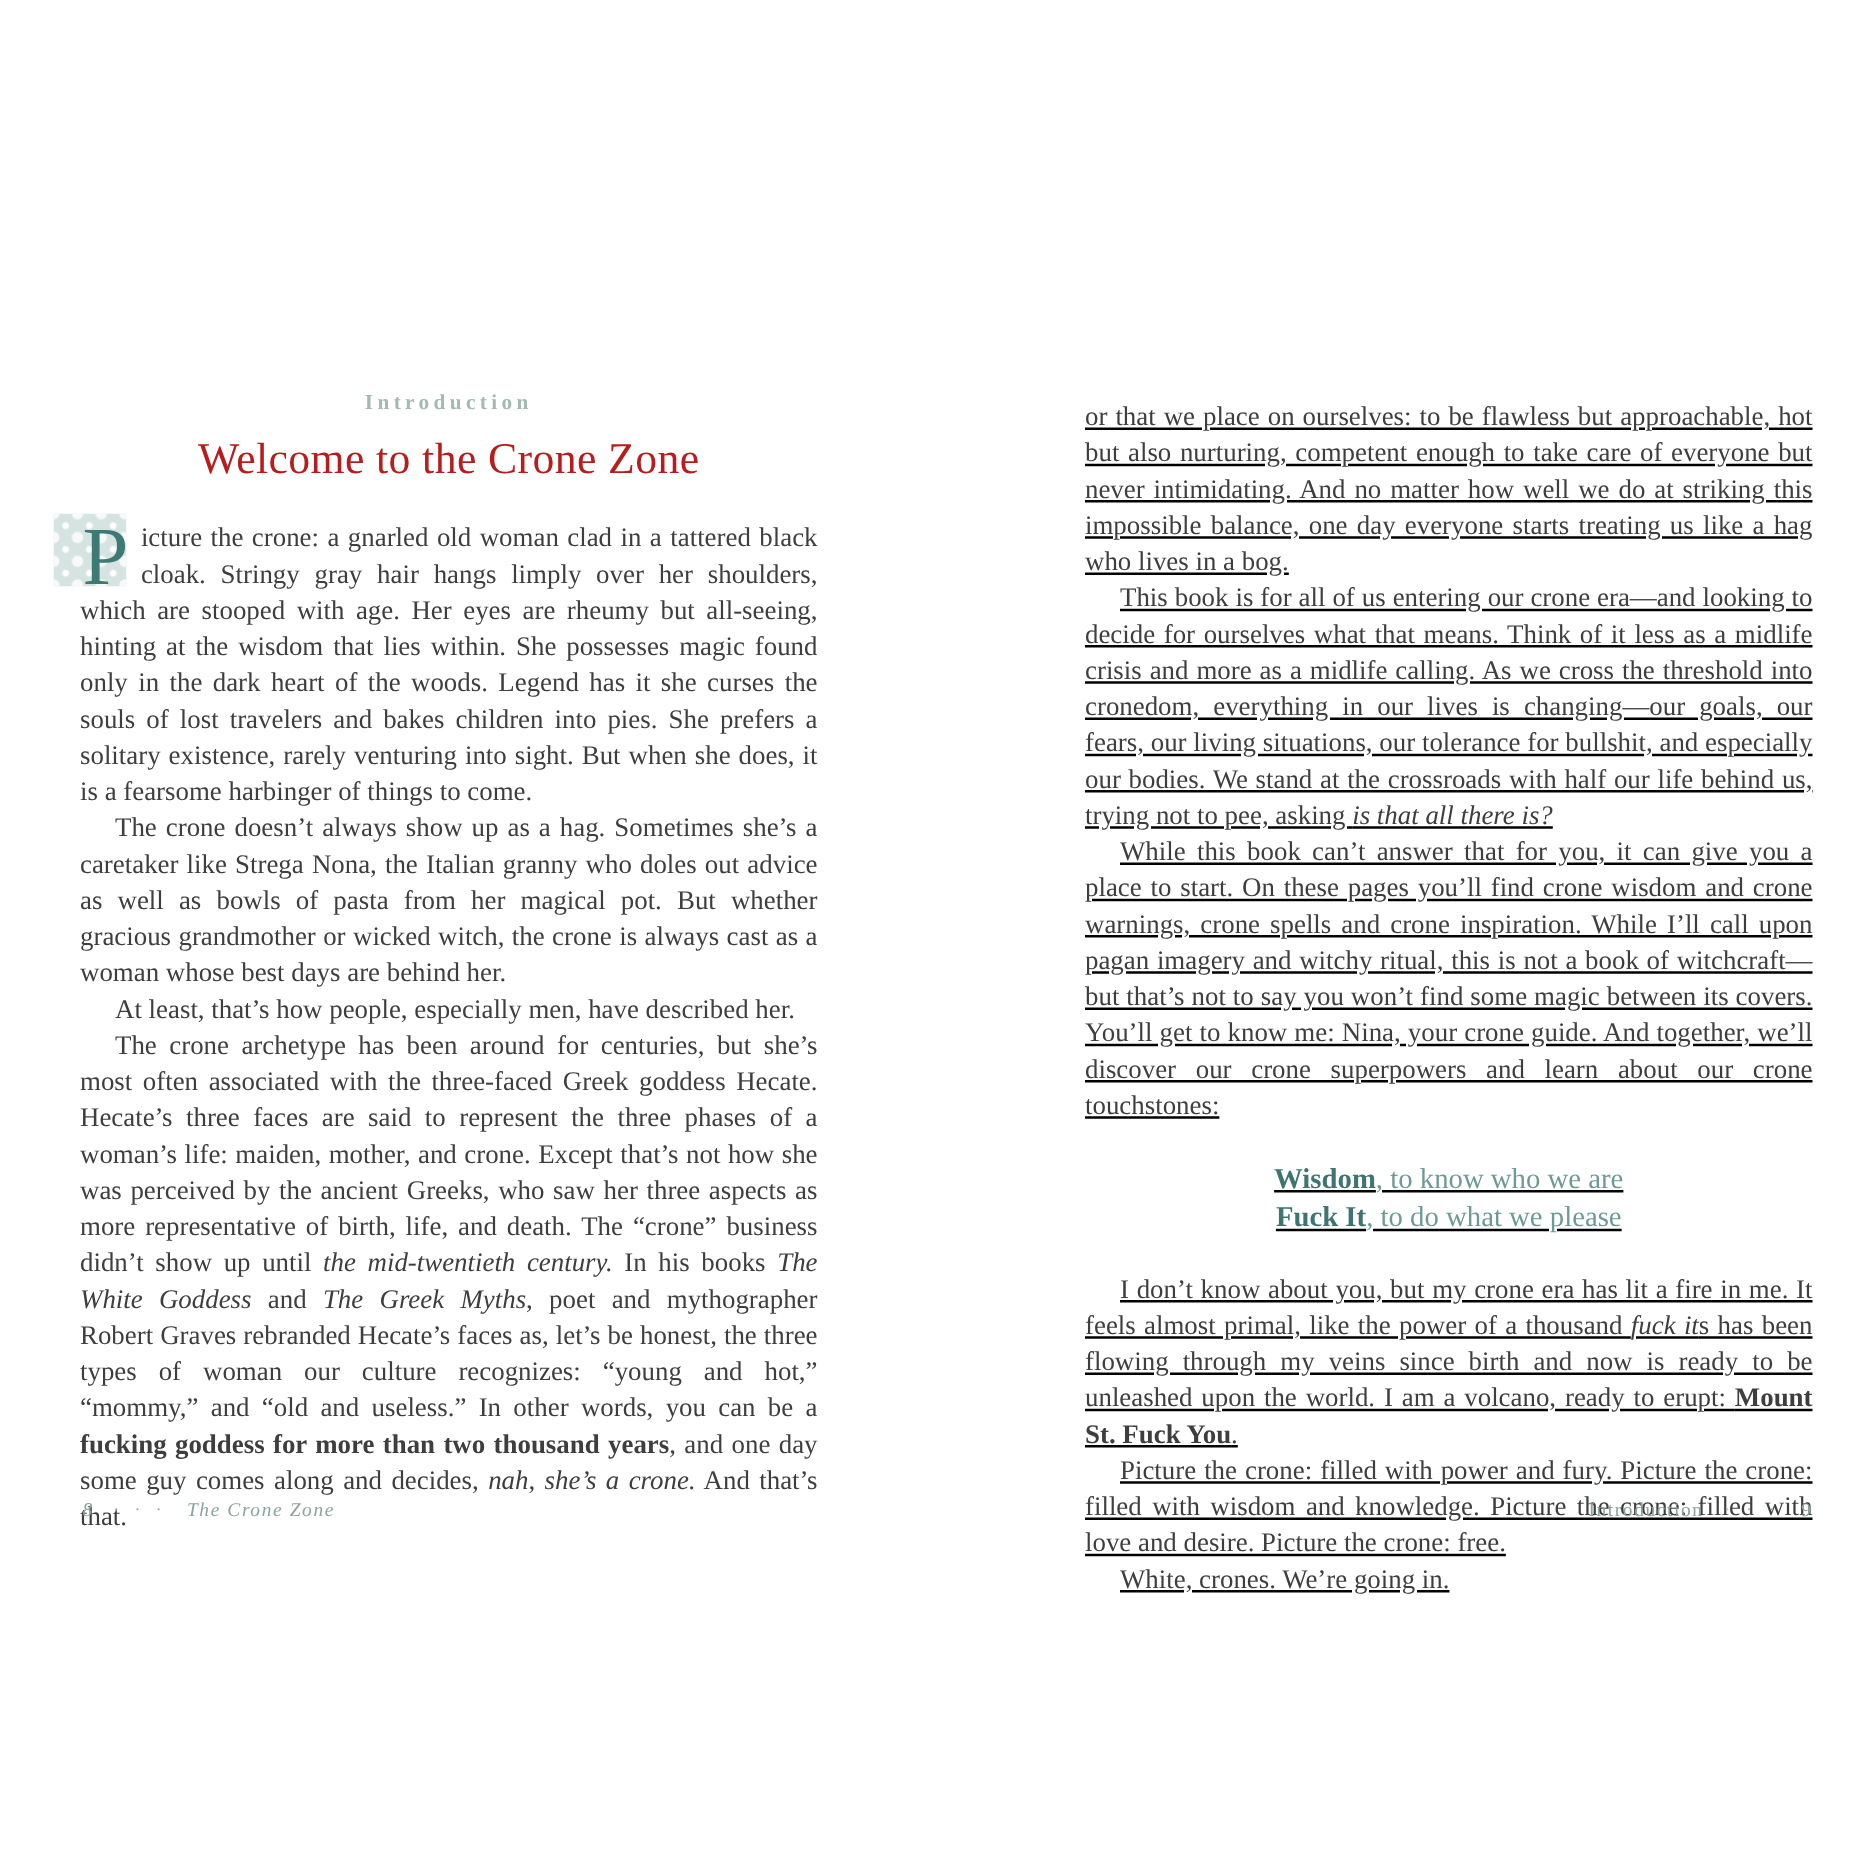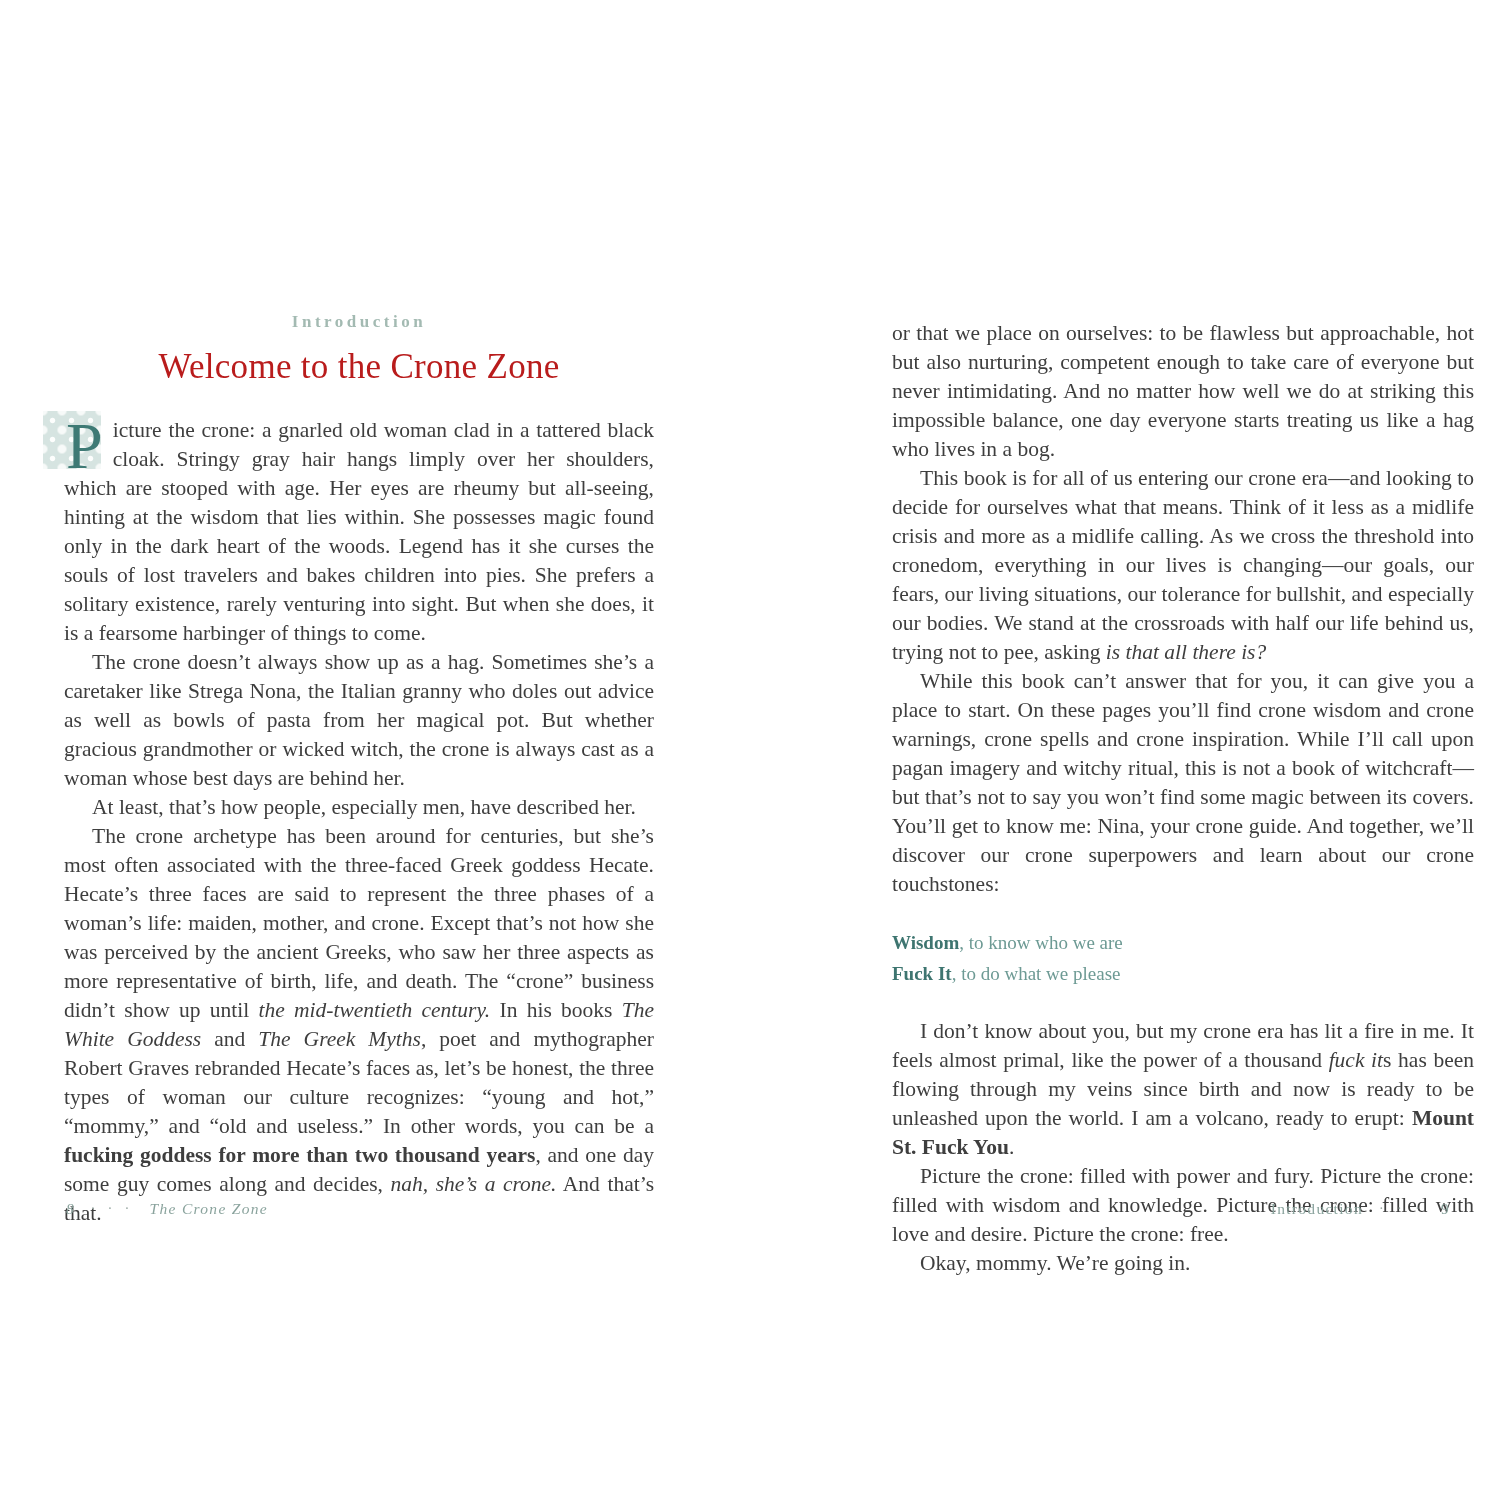--- a/index.html
+++ b/index.html
@@ -7,21 +7,21 @@
     width: 1500px;
     height: 1500px;
     position: relative;
     background: #ffffff;
     font-family: "Liberation Serif", serif;
     overflow: hidden;
   }
 
   .page { position: absolute; top: 0; }
   .page-left  { left: 64px;  width: 590px; padding-top: 312px; }
-  .page-right { left: 892px; width: 582px; padding-top: 319px; }
+  .page-right { left: 868px; width: 582px; padding-top: 319px; text-decoration: underline; }
 
   .kicker {
     text-align: center;
     font-size: 17px;
     font-weight: bold;
     letter-spacing: 3.5px;
     color: #a3bab2;
   }
   .chapter-title {
     margin: 15px 0 0 0;
@@ -66,23 +66,23 @@
     background-color: #d6e4e1;
     background-image:
       radial-gradient(circle, rgba(255,255,255,0.95) 2.2px, rgba(255,255,255,0) 3.2px),
       radial-gradient(circle, rgba(255,255,255,0.80) 4px, rgba(255,255,255,0) 5px);
     background-size: 19px 19px, 19px 19px;
     background-position: 0 0, 9.5px 9.5px;
   }
 
   .touchstones {
     margin: 28px 0;
-    text-align: left;
+    text-align: center;
     text-indent: 0;
-    font-size: 19px;
+    font-size: 23px;
     line-height: 31px;
   }
   .touchstone-term { font-weight: bold; color: #3e7570; }
   .touchstone-rest { color: #6d9a94; }
 
   .folio {
     position: absolute;
     top: 1200px;
     font-size: 15.5px;
     letter-spacing: 1.3px;
@@ -127,21 +127,21 @@
       <div class="touchstone">
         <span class="touchstone-term">Wisdom</span><span class="touchstone-rest">, to know who we are</span>
       </div>
       <div class="touchstone">
         <span class="touchstone-term">Fuck It</span><span class="touchstone-rest">, to do what we please</span>
       </div>
     </div>
 
     <p><span>I don’t know about you, but my crone era has lit a fire in me. It feels almost primal, like the power of a thousand </span><span style="font-style: italic;">fuck it</span><span>s has been flowing through my veins since birth and now is ready to be unleashed upon the world. I am a volcano, ready to erupt: </span><span style="font-weight: bold;">Mount St. Fuck You</span><span>.</span></p>
     <p><span>Picture the crone: filled with power and fury. Picture the crone: filled with wisdom and knowledge. Picture the crone: filled with love and desire. Picture the crone: free.</span></p>
-    <p><span>Okay, mommy. We’re going in.</span></p>
+    <p><span>White, crones. We’re going in.</span></p>
   </div>
 </section>
 
 <footer class="folio folio-left">
   <span>8</span><span class="dots">· · ·</span><span>The Crone Zone</span>
 </footer>
 
 <footer class="folio folio-right">
   <span>Introduction</span><span class="dots">· · ·</span><span>9</span>
 </footer>

